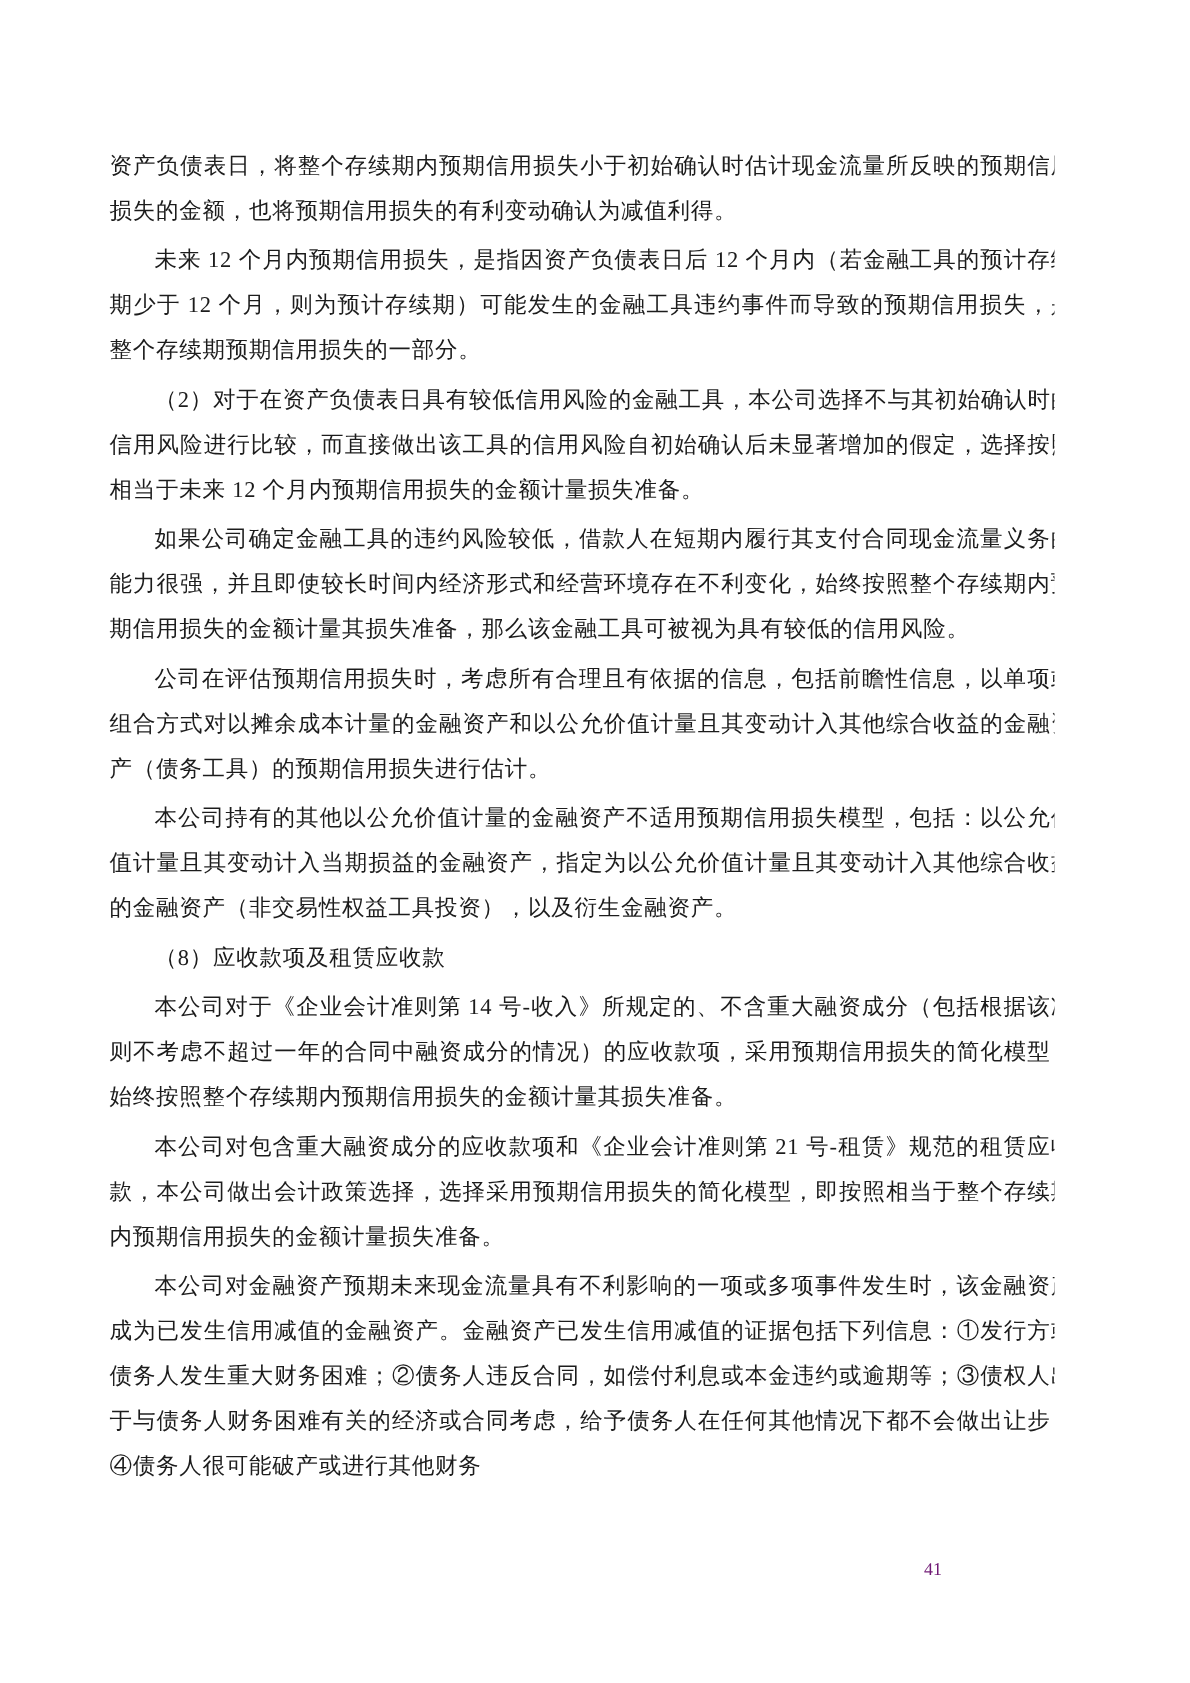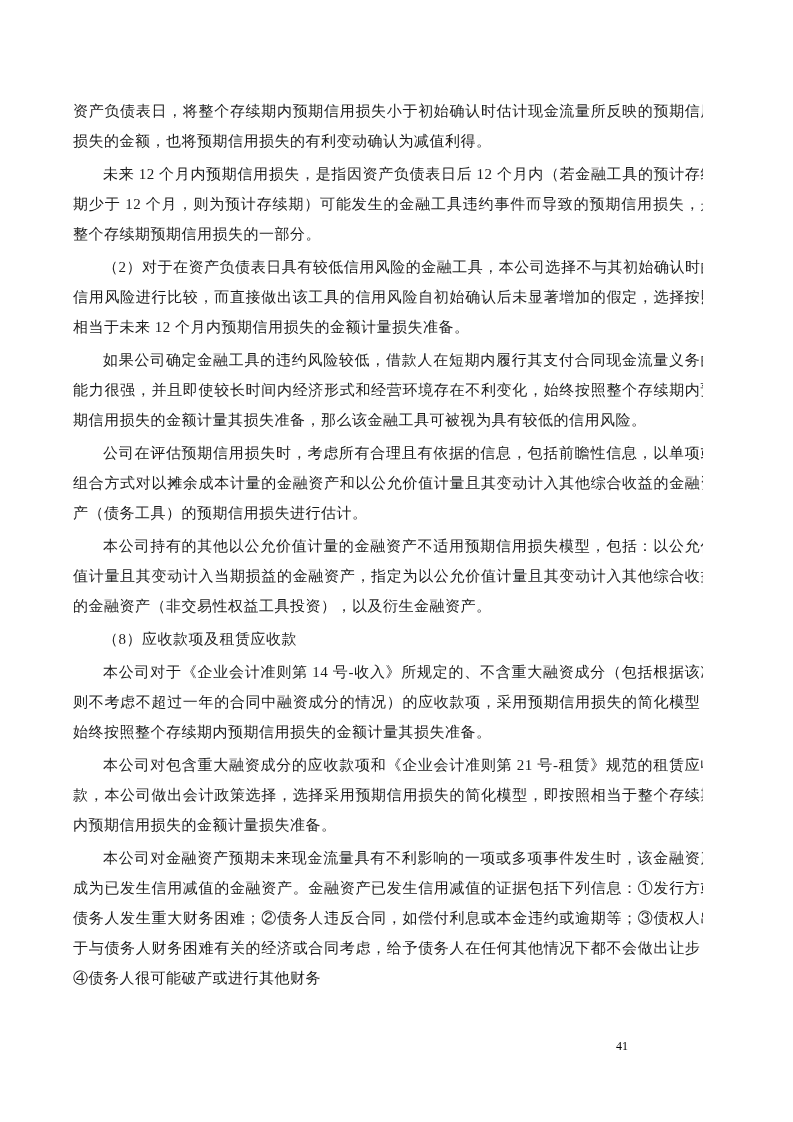--- a/index.html
+++ b/index.html
@@ -32,21 +32,21 @@
     text-indent: 2em;
   }
   .content p.no-indent {
     text-indent: 0;
   }
   .page-number {
     position: absolute;
     top: 1038px;
     right: 75px;
     font-size: 12px;
-    color: #000000;
+    color: #701a75;
     line-height: 16px;
   }
 </style>
 </head>
 <body>
 
 <div class="page">
   <div class="content">
     <p class="no-indent">资产负债表日，将整个存续期内预期信用损失小于初始确认时估计现金流量所反映的预期信用损失的金额，也将预期信用损失的有利变动确认为减值利得。</p>
     <p>未来 12 个月内预期信用损失，是指因资产负债表日后 12 个月内（若金融工具的预计存续期少于 12 个月，则为预计存续期）可能发生的金融工具违约事件而导致的预期信用损失，是整个存续期预期信用损失的一部分。</p>

